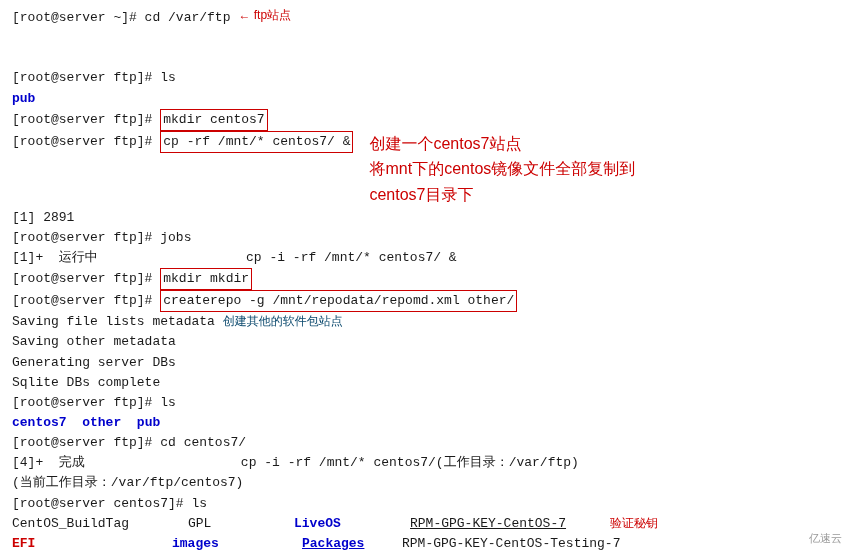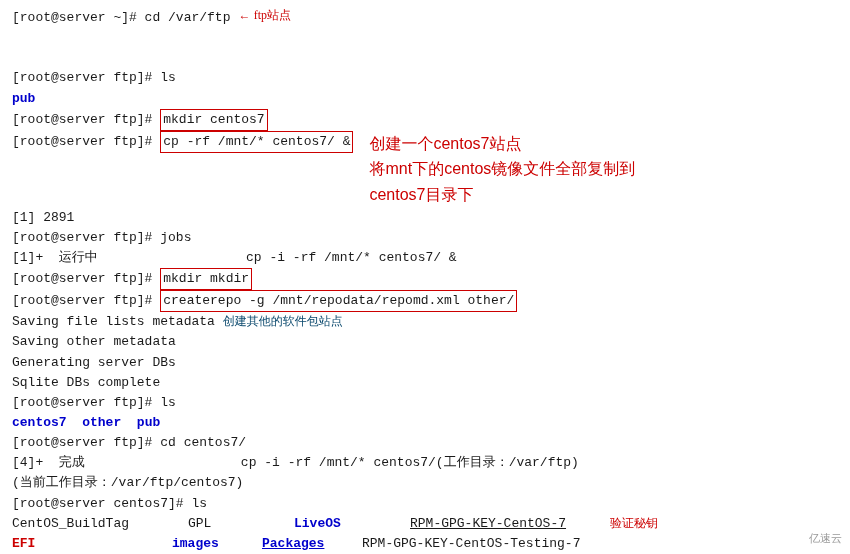--- a/index.html
+++ b/index.html
@@ -52,21 +52,21 @@
 </head>
 <body>
 
 <div class="terminal">
 
   <div class="line">
     <span class="prompt">[root@server ~]# cd /var/ftp</span>
     <span style="position:relative; display:inline-block;">
       <span class="arrow-annotation" style="left:8px; top:-2px; font-size:12px; white-space:nowrap;">
         <span style="color:#cc0000;">←</span>
-        <span style="color:#cc0000; font-family:Liberation Serif, serif;">ftp站点</span>
+        <span style="color:#cc0000; font-family:Liberation Sans, sans-serif;">ftp站点</span>
       </span>
     </span>
   </div>
 
   <div class="line">
     <span class="prompt">[root@server ftp]# ls</span>
   </div>
 
   <div class="line">
     <span class="blue-bold">pub</span>
@@ -161,19 +161,19 @@
     <span style="min-width:160px;">CentOS_BuildTag</span>
     <span style="min-width:90px;">GPL</span>
     <span class="blue-bold" style="min-width:100px;">LiveOS</span>
     <span class="underline" style="min-width:180px;">RPM-GPG-KEY-CentOS-7</span>
     <span style="color:#cc0000; font-family:'Microsoft YaHei','SimHei',sans-serif; font-size:12px; margin-left:4px;">验证秘钥</span>
   </div>
 
   <div style="display:flex; gap:0;">
     <span class="blue-bold red" style="min-width:160px; color:#cc0000;">EFI</span>
     <span class="blue-bold" style="min-width:90px;">images</span>
-    <span class="blue-bold underline" style="min-width:100px; text-decoration:underline;">Packages</span>
+    <span class="blue-bold underline" style="min-width:100px; text-decoration:underline;margin-left:40px;">Packages</span>
     <span style="min-width:220px;">RPM-GPG-KEY-CentOS-Testing-7</span>
   </div>
 
 </div>
 
 <div class="watermark">亿速云</div>
 
 </body></html>

